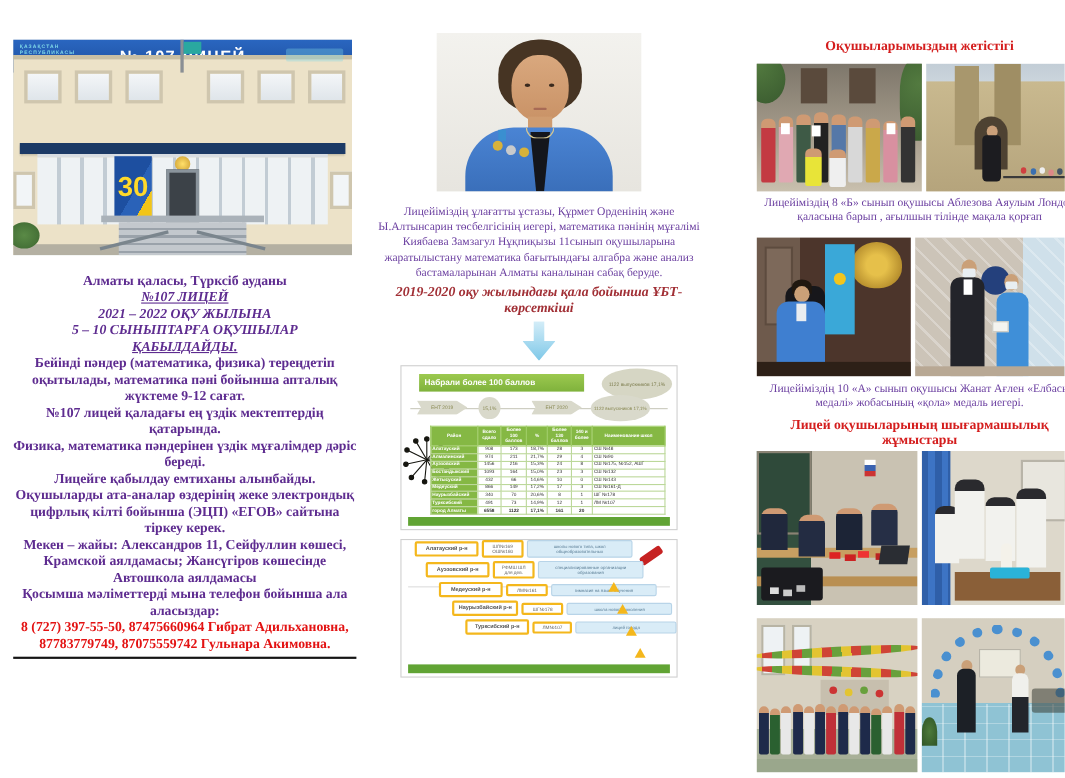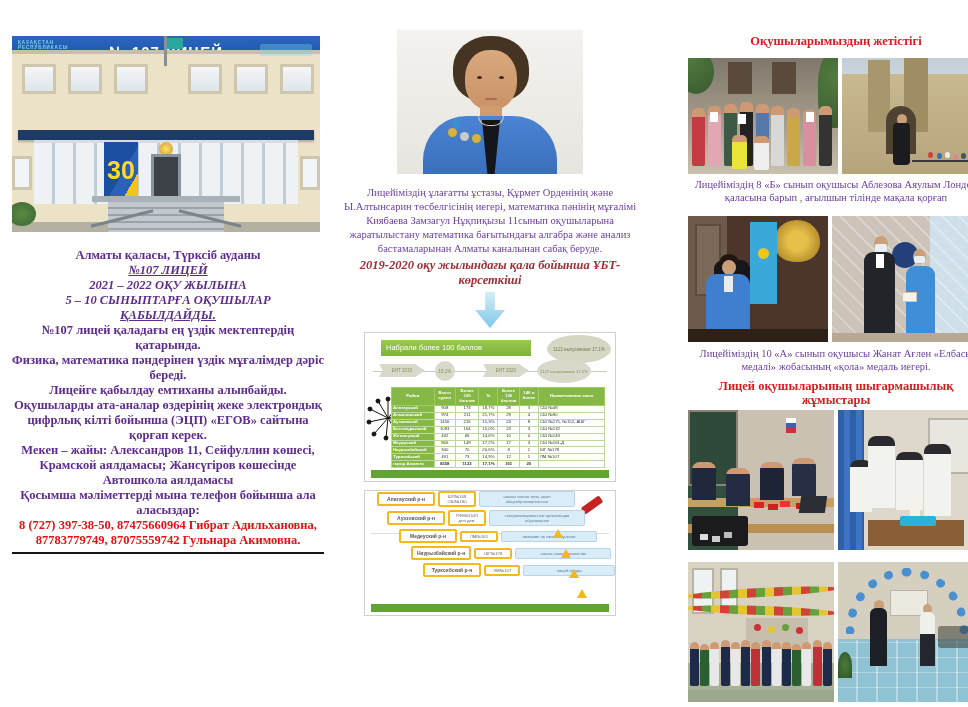--- a/index.html
+++ b/index.html
@@ -54,21 +54,21 @@
   .tp-ribbon{left:56px;top:88px;width:7px;height:10px;background:#3a8fd0}
   .tp-medal{left:51px;top:98px;width:9px;height:9px;border-radius:50%;background:#d8b23a;box-shadow:12px 4px 0 #c8cacc,24px 6px 0 #d8b23a}
 
   .mid-par{margin-top:12px;text-align:center;color:#6b3fa0;font-size:10.5px;line-height:14px}
   .mid-heading{margin-top:2px;text-align:center;color:#a12f35;font-weight:700;font-style:italic;font-size:12.5px;line-height:15px}
   .down-arrow{width:30px;height:36px;margin:4px auto 0;background:linear-gradient(#d4edf8,#7ec8e8);clip-path:polygon(34% 0,66% 0,66% 50%,100% 50%,50% 100%,0 50%,34% 50%)}
 
   .chart{position:relative;width:252px;margin:4px auto 0;background:#fff;border:1px solid #cfcfcf;font-family:"Liberation Sans",sans-serif}
   .chart1{height:150px}
   .chart2{height:126px;margin-top:8px}
-  .c1-head{position:absolute;left:16px;top:7px;width:150px;height:16px;background:linear-gradient(#9cc94f,#7fb23c);color:#fff;font-weight:400;font-size:7.5px;line-height:16px;padding-left:5px}
+  .c1-head{position:absolute;left:16px;top:7px;width:150px;height:16px;background:linear-gradient(#9cc94f,#7fb23c);color:#fff;font-weight:700;font-size:7.5px;line-height:16px;padding-left:5px}
   .c1-bub{position:absolute;right:4px;top:2px;width:64px;height:28px;background:#d6d6c4;border-radius:50%;color:#7a7a4a;font-size:4.5px;text-align:center;display:flex;align-items:center;justify-content:center;padding:2px}
   .c1-line{position:absolute;left:8px;right:8px;top:38px;height:1px;background:#c9c9bc}
   .tl-arr{position:absolute;top:31px;height:13px;background:#d9d9cb;color:#8a8a55;font-size:4.5px;line-height:13px;text-align:center;clip-path:polygon(0 0,78% 0,100% 50%,78% 100%,0 100%,8% 50%)}
   .tl-cir{position:absolute;left:70px;top:28px;width:20px;height:20px;border-radius:50%;background:#d9d9cb;color:#8a8a55;font-size:4.5px;display:flex;align-items:center;justify-content:center}
   .tl-bub{position:absolute;left:172px;top:26px;width:54px;height:24px;border-radius:50%;background:#d9d9cb;color:#8a8a55;font-size:4.2px;display:flex;align-items:center;justify-content:center;text-align:center;padding:2px}
   .dand{position:absolute;left:0;top:62px}
   .c1-table{position:absolute;left:26px;top:54px;width:214px;border-collapse:collapse;font-size:4.3px;color:#333;table-layout:fixed;line-height:1.15}
   .c1-table th{background:#85b844;color:#fff;border:.5px solid #9fcc66;padding:1px;font-weight:700}
   .c1-table td{border:.5px solid #bcd89a;padding:.5px 1px;text-align:center;background:#fff}
   .c1-table td.rl{background:#85b844;color:#fff;text-align:left;font-weight:700}
@@ -225,27 +225,28 @@
       <i class="bp-rail-r"></i>
       <i class="bp-bush"></i>
     </div>
 
     <div class="left-text">
       <p>Алматы қаласы, Түрксіб ауданы</p>
       <p class="lt-it lt-u">№107  ЛИЦЕЙ</p>
       <p class="lt-it">2021 – 2022  ОҚУ  ЖЫЛЫНА</p>
       <p class="lt-it">5 – 10  СЫНЫПТАРҒА  ОҚУШЫЛАР</p>
       <p class="lt-it lt-u">ҚАБЫЛДАЙДЫ.</p>
+      <p>Бейінді  пәндер (математика,  физика) тереңдетіп оқытылады,  математика  пәні  бойынша  апталық жүктеме  9-12  сағат.</p>
       <p>№107 лицей қаладағы ең үздік мектептердің қатарында.</p>
       <p>Физика, математика пәндерінен үздік мұғалімдер дәріс береді.</p>
       <p>Лицейге қабылдау емтиханы алынбайды.</p>
-      <p>Оқушыларды  ата-аналар өздерінің жеке электрондық цифрлық кілті бойынша (ЭЦП) «ЕГОВ»  сайтына қорғап керек.</p>
+      <p>Оқушыларды  ата-аналар өздерінің жеке электрондық цифрлық кілті бойынша (ЭЦП) «ЕГОВ»  сайтына тіркеу керек.</p>
       <p>Мекен – жайы:  Александров 11, Сейфуллин көшесі, Крамской аялдамасы;  Жансүгіров көшесінде Автошкола аялдамасы</p>
       <p>Қосымша  мәліметтерді  мына  телефон бойынша ала аласыздар:</p>
-      <p class="phones">8 (727) 397-38-50,  87475660964 Гибрат Адильхановна,</p>
+      <p class="phones">8 (727) 397-55-50,  87475660964 Гибрат Адильхановна,</p>
       <p class="phones">87783779749, 87075559742  Гульнара Акимовна.</p>
       <div class="rule"></div>
     </div>
   </section>
 
   <section class="col-mid">
     <div class="photo tphoto">
       <i class="tp-hair"></i>
       <i class="tp-face"></i>
       <i class="tp-eye"></i>

